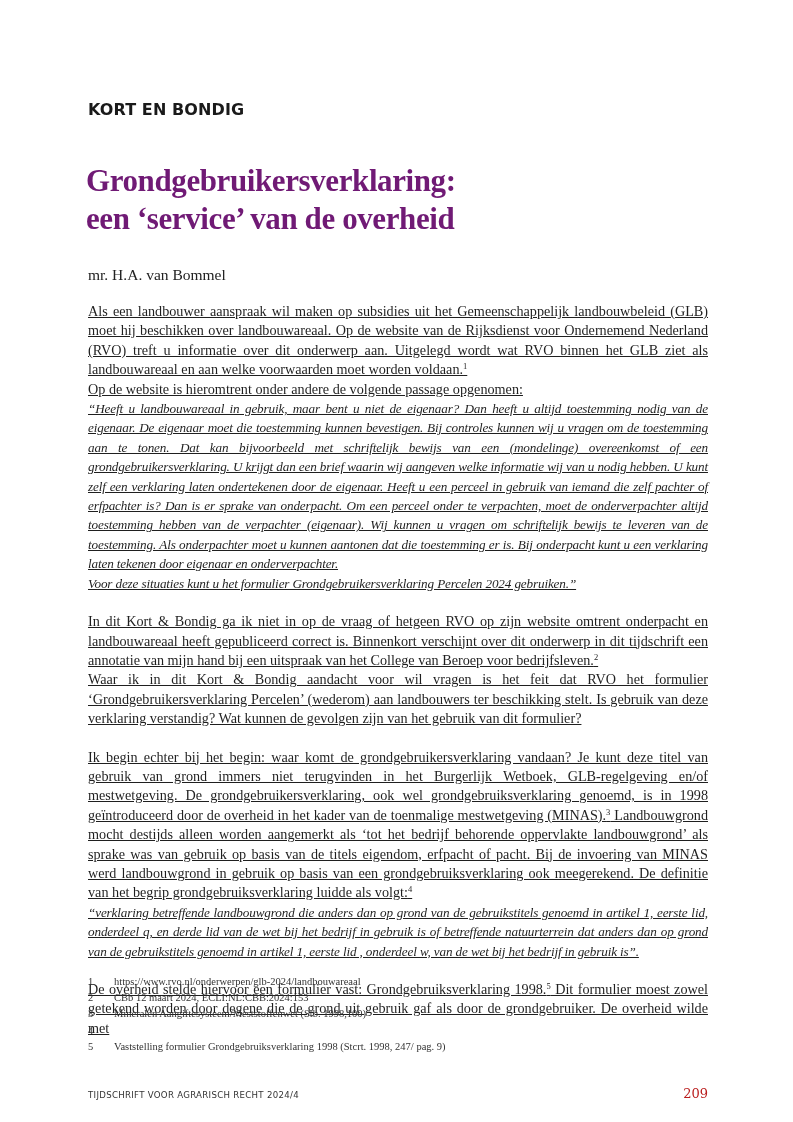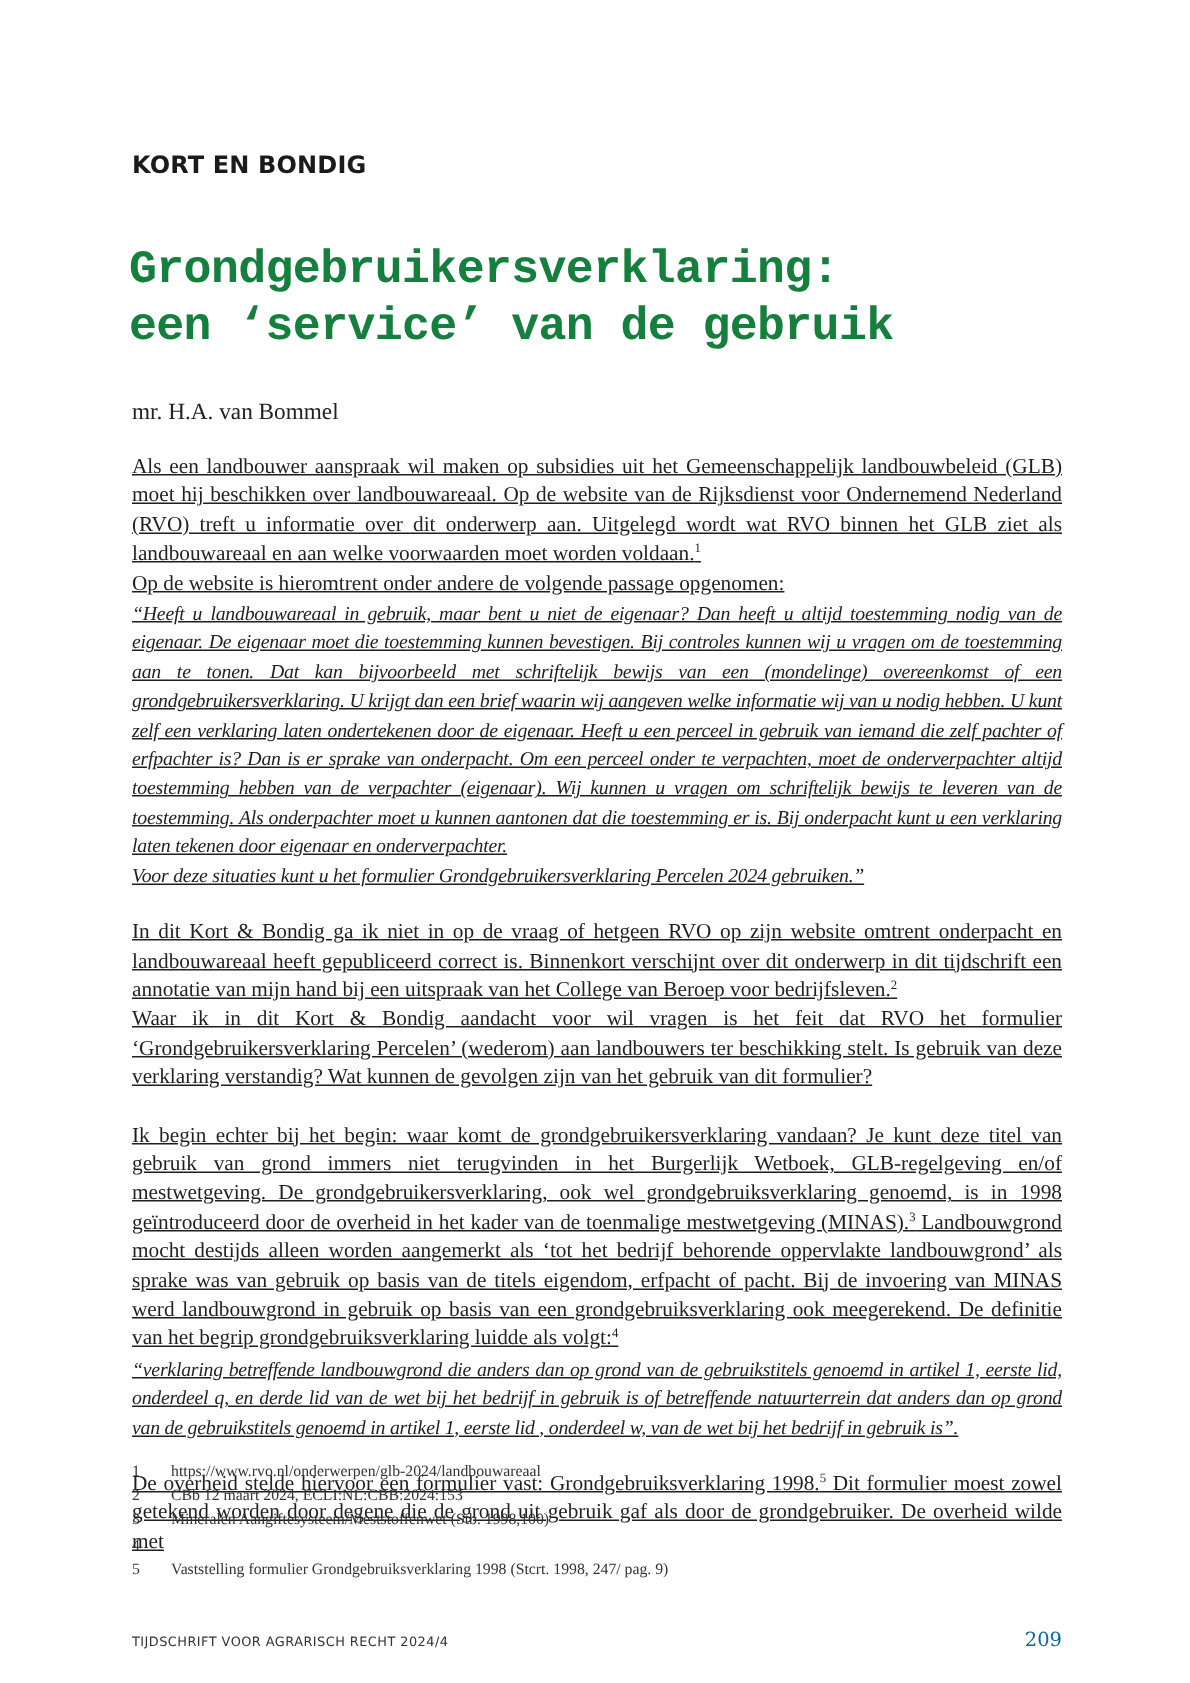--- a/index.html
+++ b/index.html
@@ -1,39 +1,39 @@
 <!DOCTYPE html>
 <html><head>
 <meta charset="utf-8">
 <style>
   html, body { margin: 0; padding: 0; background: #ffffff; }
   body { width: 793px; height: 1122px; position: relative; overflow: hidden; color: #1a1a1a; }
   .section-label { position: absolute; left: 88px; top: 100px; font-family: "DejaVu Sans", sans-serif; font-weight: bold; font-size: 16px; letter-spacing: 0.1px; color: #1a1a1a; }
-  .title { position: absolute; left: 86px; top: 162px; width: 640px; font-family: Liberation Mono, monospace; font-weight: bold; font-size: 31px; line-height: 38px; color: #15803d; letter-spacing: -0.4px; }
+  .title { position: absolute; left: 86px; top: 162px; width: 640px; font-family: Liberation Serif, serif; font-weight: bold; font-size: 31px; line-height: 38px; color: #701a75; letter-spacing: -0.4px; }
   .author { position: absolute; left: 88px; top: 256px; font-family: "Liberation Serif", serif; font-size: 15.5px; color: #222; margin-top: 10px; }
   .body { position: absolute; left: 88px; top: 302px; width: 620px; font-family: "Liberation Serif", serif; font-size: 14.2px; line-height: 19.4px; color: #1f1f1f; text-align: justify; text-decoration: underline; }
   .body p { margin: 0; }
   .body .gap { height: 19px; }
   .quote { font-style: italic; font-size: 13.2px; line-height: 19.4px; letter-spacing: -0.15px; }
   sup { font-size: 8.5px; line-height: 0; vertical-align: 5px; }
   .footnotes { position: absolute; left: 88px; top: 974px; width: 620px; font-family: "Liberation Serif", serif; font-size: 10.5px; line-height: 16.2px; color: #333; }
   .fn { display: flex; }
   .fn-num { width: 26px; flex: none; }
   .footer { position: absolute; left: 88px; top: 1062px; width: 620px; display: flex; justify-content: space-between; align-items: baseline; }
   .journal { font-family: "DejaVu Sans", sans-serif; font-size: 8.6px; letter-spacing: 0.3px; color: #333; margin-top: 28px; }
-  .pagenum { font-family: "DejaVu Serif", serif; font-size: 13px; color: #0369a1; }
+  .pagenum { font-family: "DejaVu Serif", serif; font-size: 13px; color: #b91c1c; }
 </style>
 </head>
 <body>
 
 <div class="section-label">KORT EN BONDIG</div>
 
 <h1 class="title" style="margin:0;">
   <span>Grondgebruikersverklaring:</span><br>
-  <span>een ‘service’ van de gebruik</span>
+  <span>een ‘service’ van de overheid</span>
 </h1>
 
 <div class="author">mr. H.A. van Bommel</div>
 
 <div class="body">
   <p><span>Als een landbouwer aanspraak wil maken op subsidies uit het Gemeenschappelijk landbouwbeleid (GLB) moet hij beschikken over landbouwareaal. Op de website van de Rijksdienst voor Ondernemend Nederland (RVO) treft u informatie over dit onderwerp aan. Uitgelegd wordt wat RVO binnen het GLB ziet als landbouwareaal en aan welke voorwaarden moet worden voldaan.</span><sup>1</sup></p>
   <p>Op de website is hieromtrent onder andere de volgende passage opgenomen:</p>
   <p class="quote">“Heeft u landbouwareaal in gebruik, maar bent u niet de eigenaar? Dan heeft u altijd toestemming nodig van de eigenaar. De eigenaar moet die toestemming kunnen bevestigen. Bij controles kunnen wij u vragen om de toestemming aan te tonen. Dat kan bijvoorbeeld met schriftelijk bewijs van een (mondelinge) overeenkomst of een grondgebruikersverklaring. U krijgt dan een brief waarin wij aangeven welke informatie wij van u nodig hebben. U kunt zelf een verklaring laten ondertekenen door de eigenaar. Heeft u een perceel in gebruik van iemand die zelf pachter of erfpachter is? Dan is er sprake van onderpacht. Om een perceel onder te verpachten, moet de onderverpachter altijd toestemming hebben van de verpachter (eigenaar). Wij kunnen u vragen om schriftelijk bewijs te leveren van de toestemming. Als onderpachter moet u kunnen aantonen dat die toestemming er is. Bij onderpacht kunt u een verklaring laten tekenen door eigenaar en onderverpachter.</p>
   <p class="quote">Voor deze situaties kunt u het formulier Grondgebruikersverklaring Percelen 2024 gebruiken.”</p>
   <div class="gap"></div>

